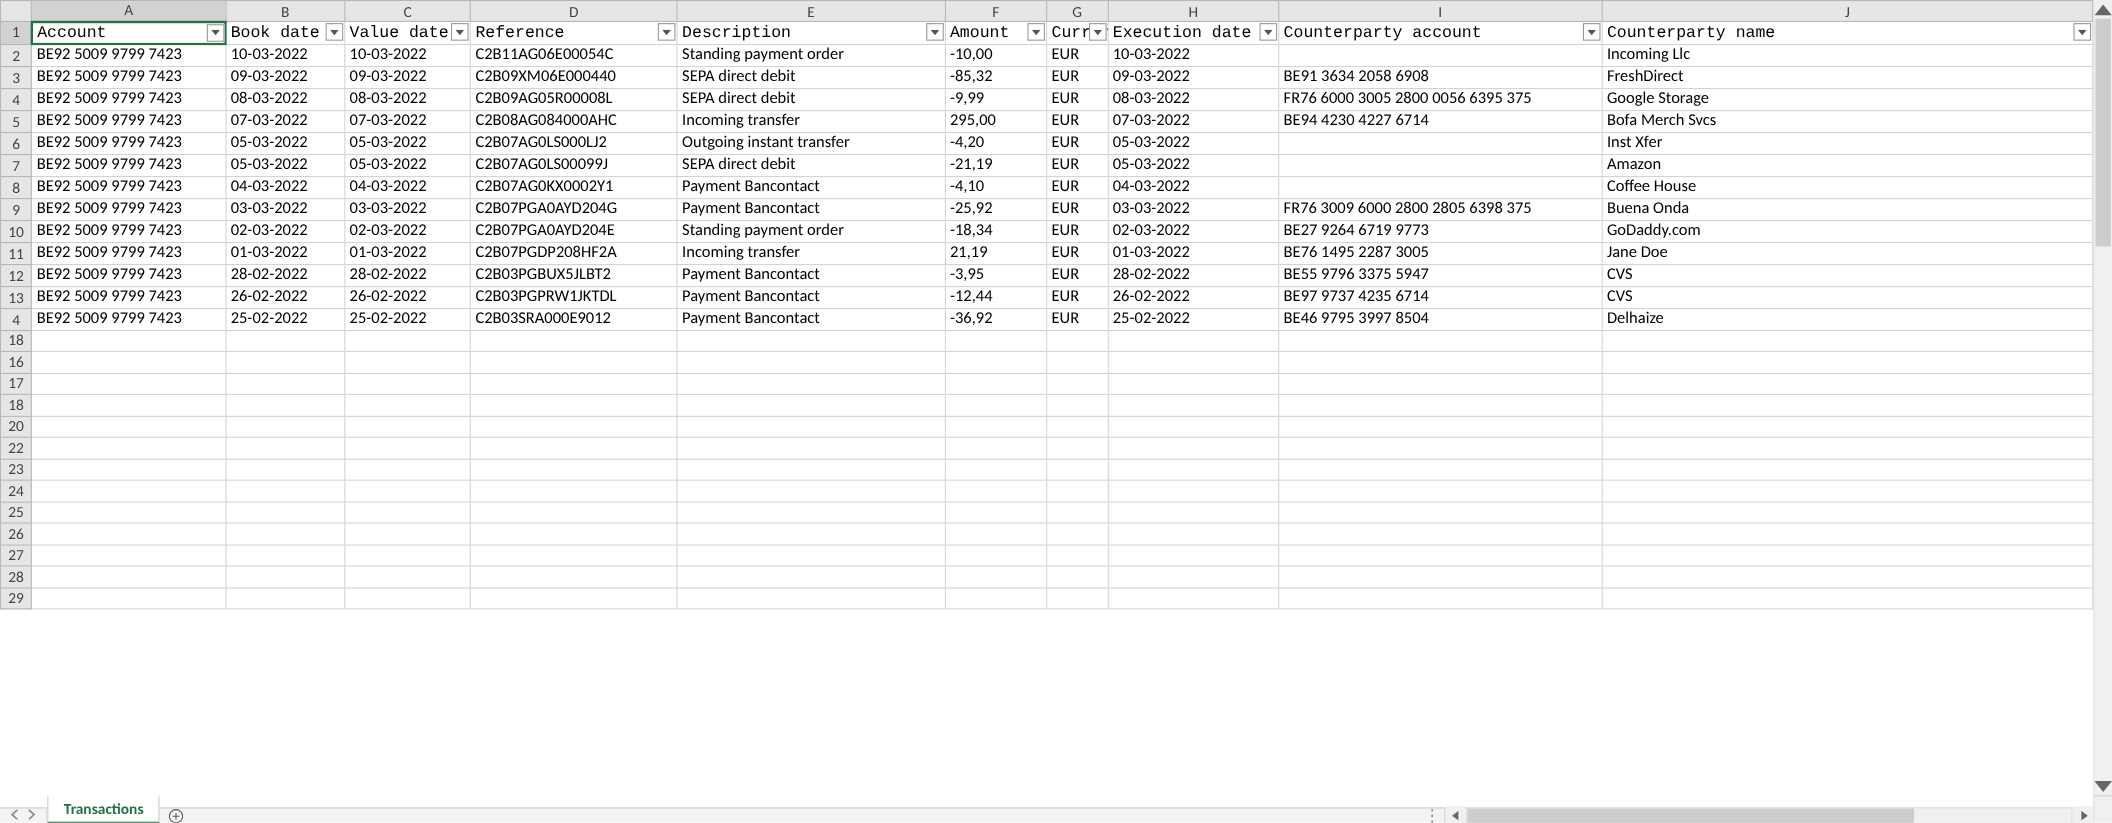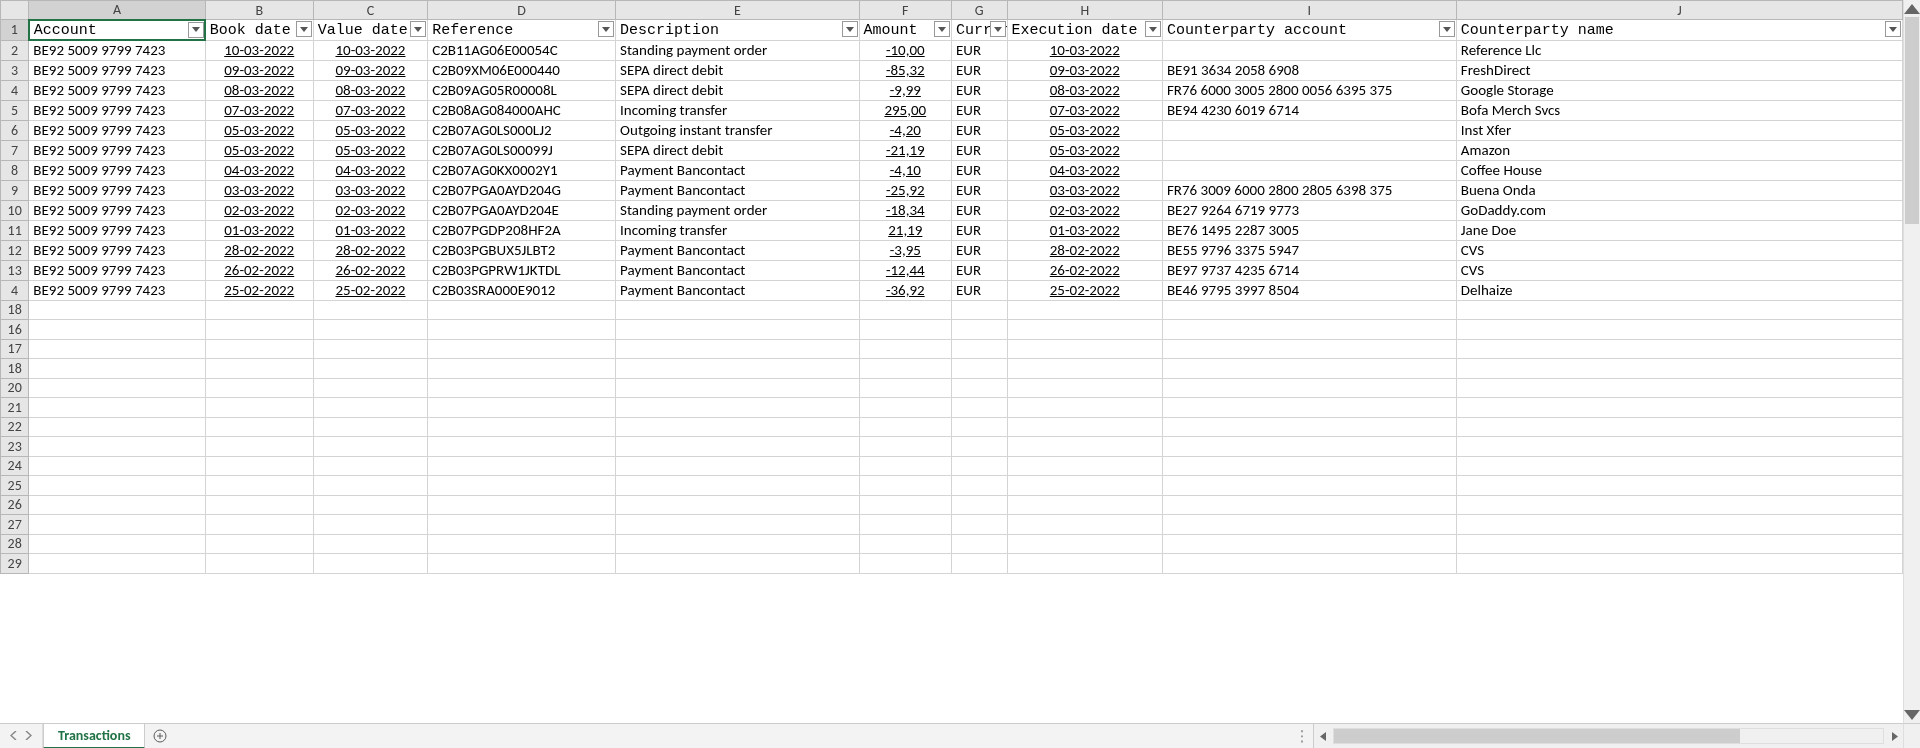--- a/index.html
+++ b/index.html
@@ -66,21 +66,21 @@
       border: 1px solid #d4d4d4;
       padding: 0 4px;
       height: 19.5px;
       white-space: nowrap;
       overflow: hidden;
       text-overflow: clip;
       font-size: 15px;
       line-height: 19px;
       vertical-align: bottom;
     }
-    td.right { text-align: center; text-decoration: underline; }
+    td.right { text-align: left; }
     td.header-cell {
       position: relative;
       padding-right: 18px;
       font-family: Liberation Mono, monospace;
     }
     td.active {
       outline: 2px solid #217346;
       outline-offset: -1px;
     }
     .filter-btn {
@@ -94,21 +94,21 @@
       display: flex;
       align-items: center;
       justify-content: center;
       cursor: pointer;
     }
     .filter-btn svg { width: 8px; height: 5px; display: block; }
     
     .tabbar {
       position: absolute;
       left: 0; right: 17px; bottom: 0;
-      height: 25px;
+      height: 14px;
       background: #f3f3f3;
       border-top: 1px solid #ccc;
       display: flex;
       align-items: stretch;
     }
     .tab-nav {
       display: flex;
       align-items: center;
       gap: 6px;
       padding: 0 10px;
@@ -295,21 +295,21 @@
           <th class="rowhdr">2</th>
           <td>BE92 5009 9799 7423</td>
           <td class="right">10-03-2022</td>
           <td class="right">10-03-2022</td>
           <td>C2B11AG06E00054C</td>
           <td>Standing payment order</td>
           <td class="right">-10,00</td>
           <td>EUR</td>
           <td class="right">10-03-2022</td>
           <td></td>
-          <td>Reference Llc</td>
+          <td>Incoming Llc</td>
         </tr>
         <tr>
           <th class="rowhdr">3</th>
           <td>BE92 5009 9799 7423</td>
           <td class="right">09-03-2022</td>
           <td class="right">09-03-2022</td>
           <td>C2B09XM06E000440</td>
           <td>SEPA direct debit</td>
           <td class="right">-85,32</td>
           <td>EUR</td>
@@ -333,21 +333,21 @@
         <tr>
           <th class="rowhdr">5</th>
           <td>BE92 5009 9799 7423</td>
           <td class="right">07-03-2022</td>
           <td class="right">07-03-2022</td>
           <td>C2B08AG084000AHC</td>
           <td>Incoming transfer</td>
           <td class="right">295,00</td>
           <td>EUR</td>
           <td class="right">07-03-2022</td>
-          <td>BE94 4230 6019 6714</td>
+          <td>BE94 4230 4227 6714</td>
           <td>Bofa Merch Svcs</td>
         </tr>
         <tr>
           <th class="rowhdr">6</th>
           <td>BE92 5009 9799 7423</td>
           <td class="right">05-03-2022</td>
           <td class="right">05-03-2022</td>
           <td>C2B07AG0LS000LJ2</td>
           <td>Outgoing instant transfer</td>
           <td class="right">-4,20</td>
@@ -507,33 +507,20 @@
           <td></td>
           <td></td>
           <td></td>
           <td></td>
           <td></td>
           <td></td>
           <td></td>
         </tr>
         <tr>
           <th class="rowhdr">20</th>
-          <td></td>
-          <td></td>
-          <td></td>
-          <td></td>
-          <td></td>
-          <td></td>
-          <td></td>
-          <td></td>
-          <td></td>
-          <td></td>
-        </tr>
-        <tr>
-          <th class="rowhdr">21</th>
           <td></td>
           <td></td>
           <td></td>
           <td></td>
           <td></td>
           <td></td>
           <td></td>
           <td></td>
           <td></td>
           <td></td>

